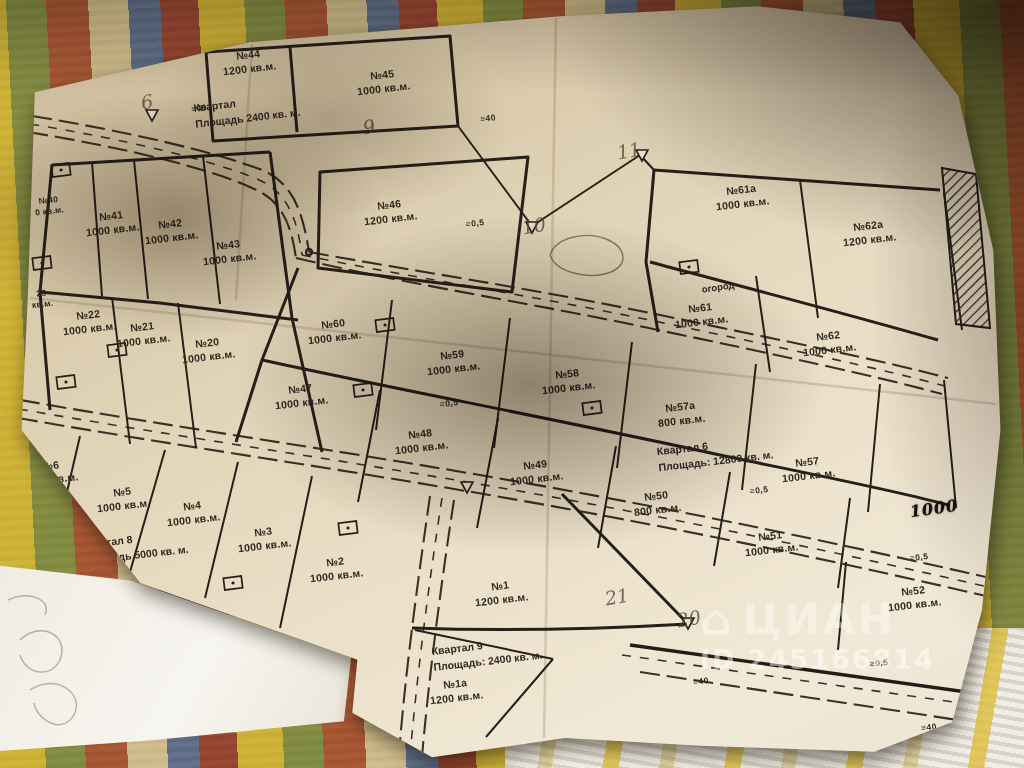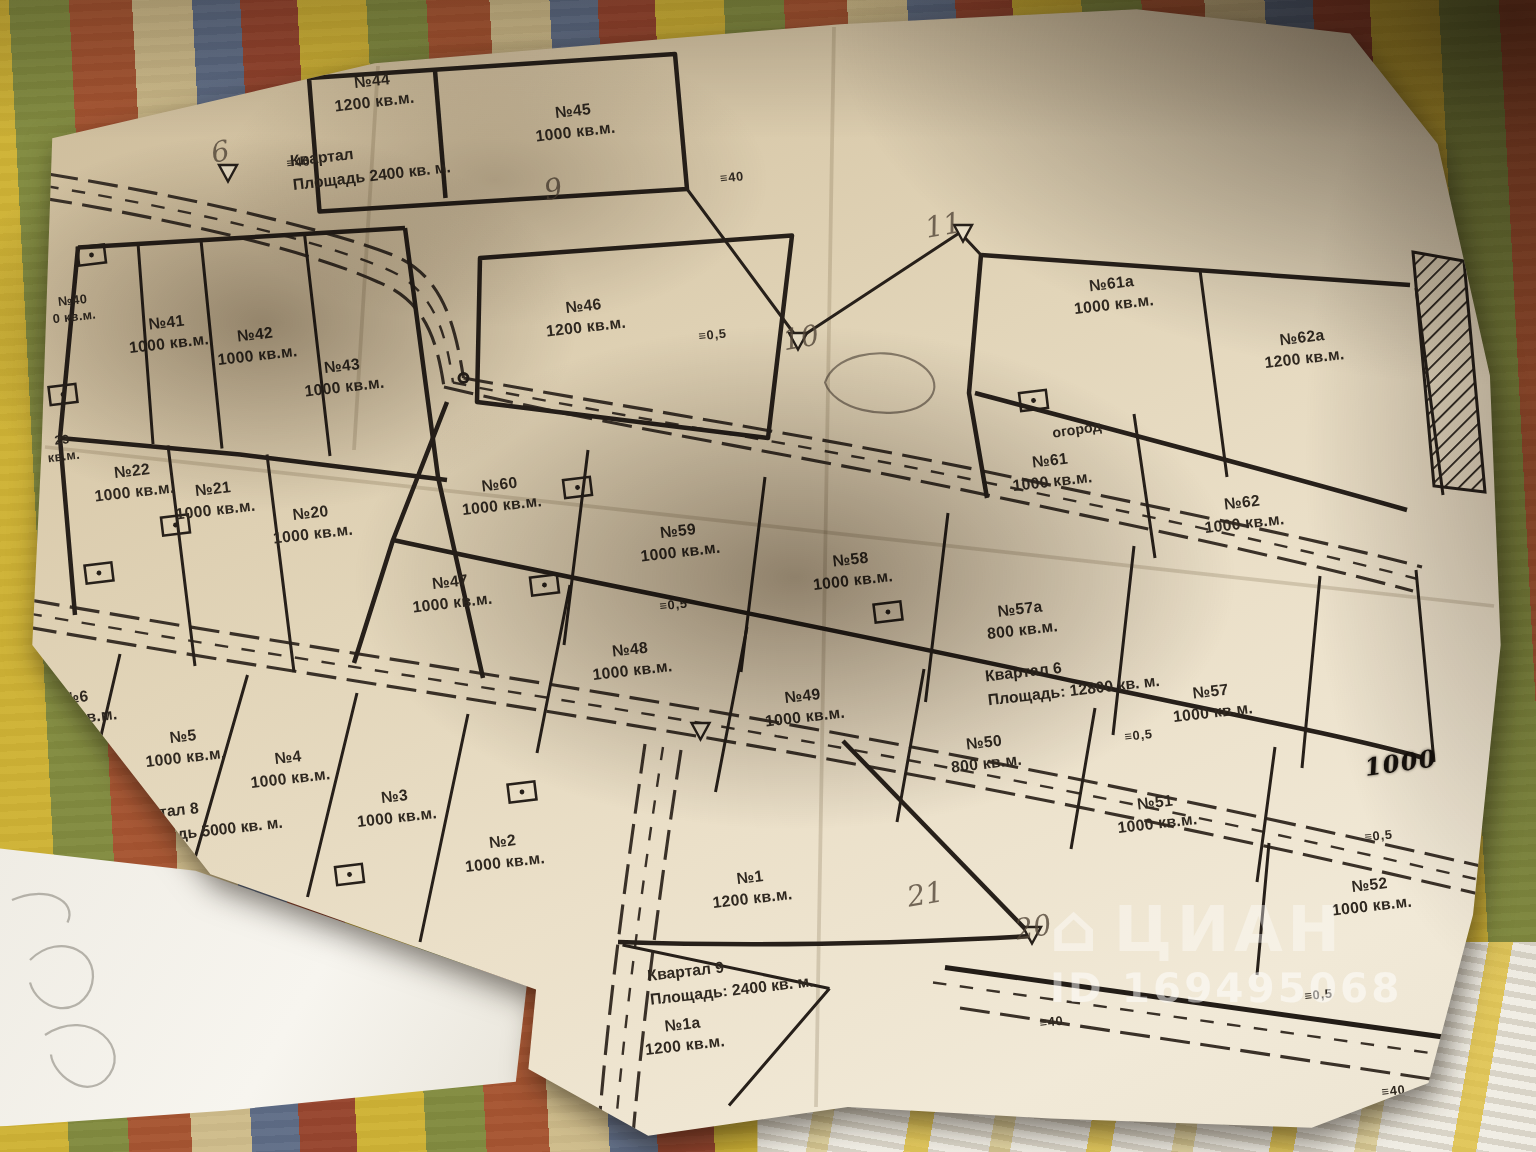--- a/index.html
+++ b/index.html
@@ -393,16 +393,16 @@
   </div>
   </div>
 
   <div class="shading"></div>
 
   <div class="watermark">
     <div class="wm-brand">
       <span class="wm-house">⌂</span>
       <span>ЦИАН</span>
     </div>
-    <div class="wm-id">ID 169495068</div>
+    <div class="wm-id">ID 245166814</div>
   </div>
 
 </div>
 
 </body></html>

